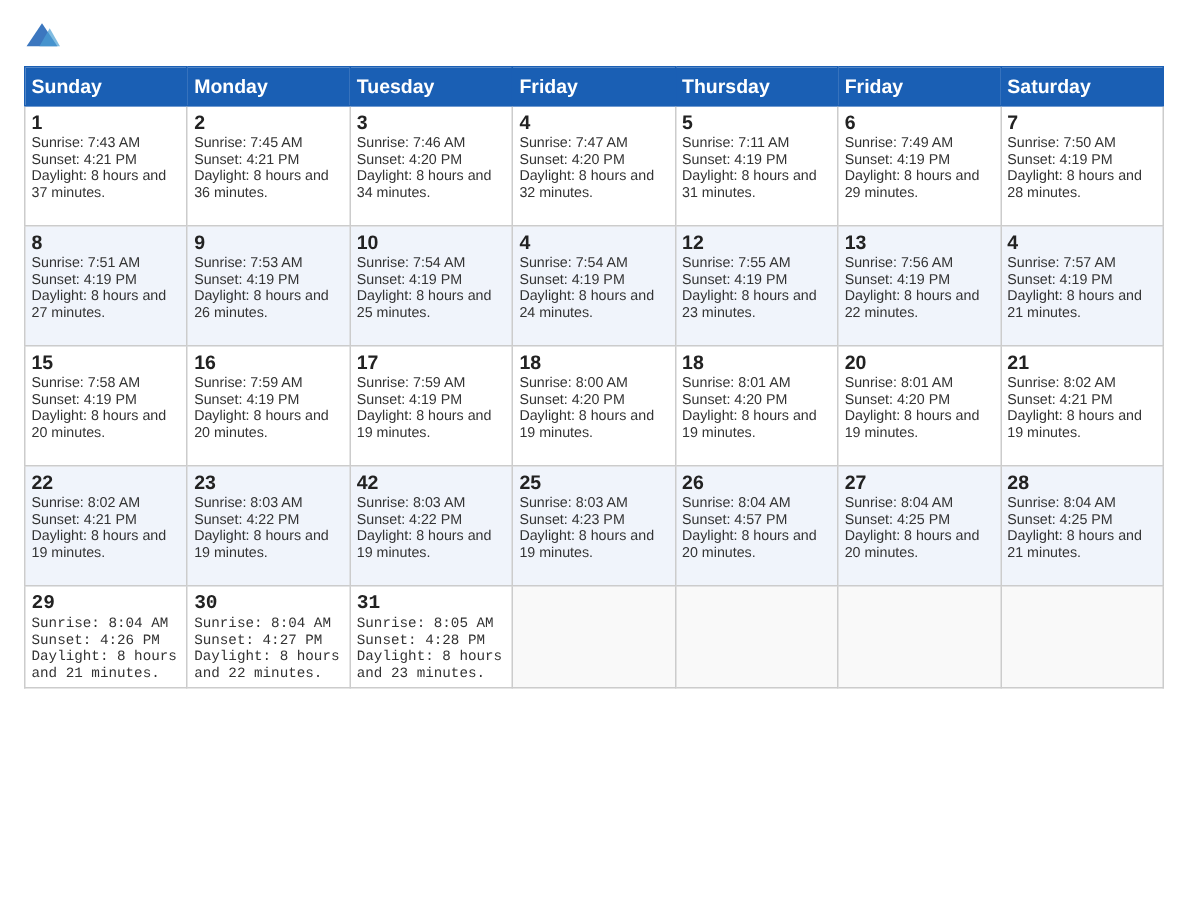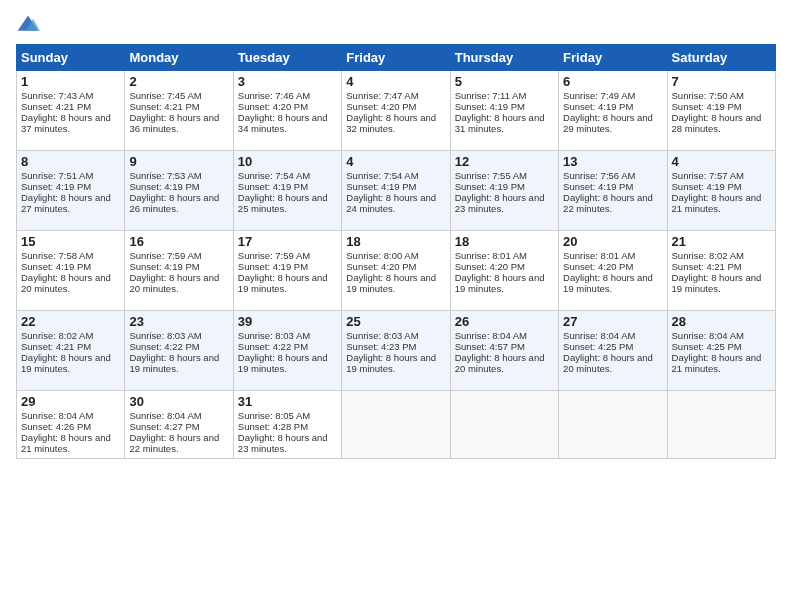--- a/index.html
+++ b/index.html
@@ -79,20 +79,21 @@
     }
     .day-num {
       font-size: 13px;
       font-weight: bold;
       color: #222;
       display: block;
       margin-bottom: 1px;
     }
     .last-row td {
       height: 68px;
+      font-family: Liberation Mono, monospace;
     }
     .empty-cell {
       background: #f9f9f9 !important;
     }
   </style>
 </head>
 <body>
 
 <div class="page">
   <div class="header">
@@ -264,21 +265,21 @@
         <span>Sunset: 4:21 PM</span><br>
         <span>Daylight: 8 hours and 19 minutes.</span>
       </td>
           <td>
         <span class="day-num">23</span>
         <span>Sunrise: 8:03 AM</span><br>
         <span>Sunset: 4:22 PM</span><br>
         <span>Daylight: 8 hours and 19 minutes.</span>
       </td>
           <td>
-        <span class="day-num">39</span>
+        <span class="day-num">42</span>
         <span>Sunrise: 8:03 AM</span><br>
         <span>Sunset: 4:22 PM</span><br>
         <span>Daylight: 8 hours and 19 minutes.</span>
       </td>
           <td>
         <span class="day-num">25</span>
         <span>Sunrise: 8:03 AM</span><br>
         <span>Sunset: 4:23 PM</span><br>
         <span>Daylight: 8 hours and 19 minutes.</span>
       </td>

